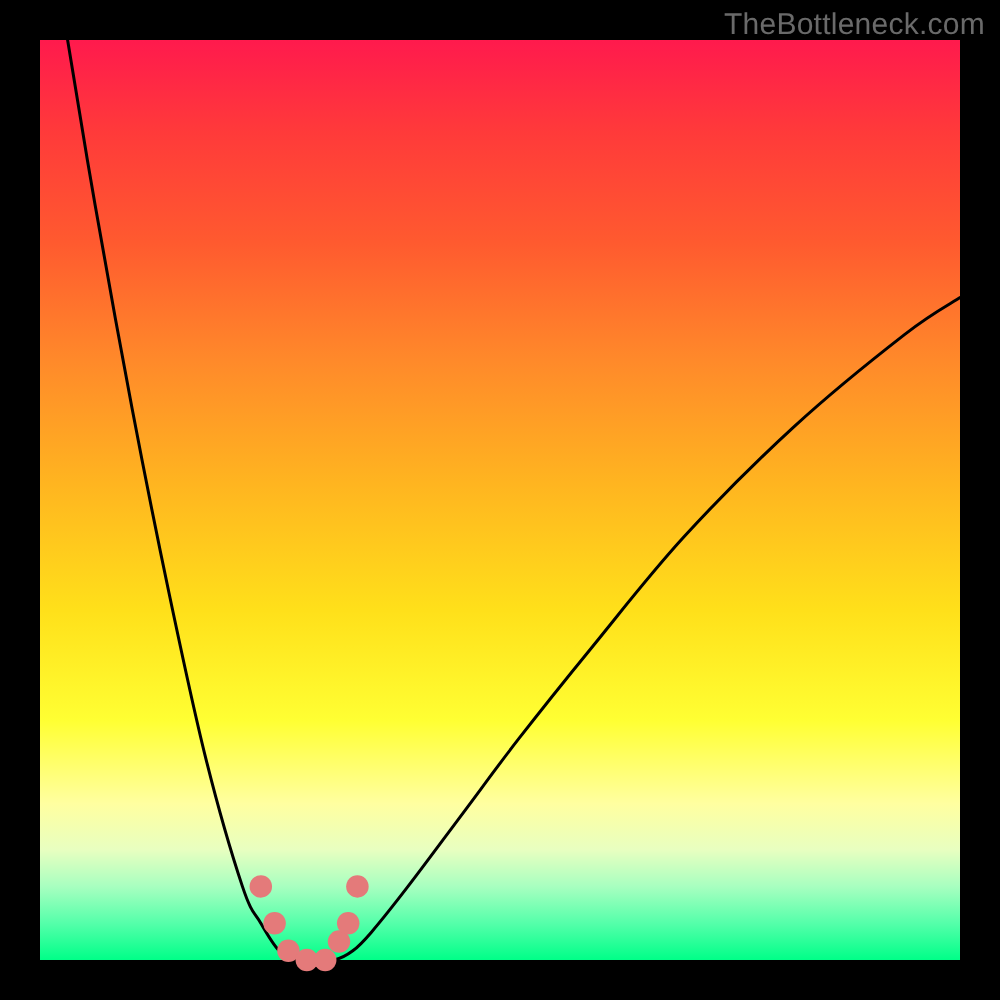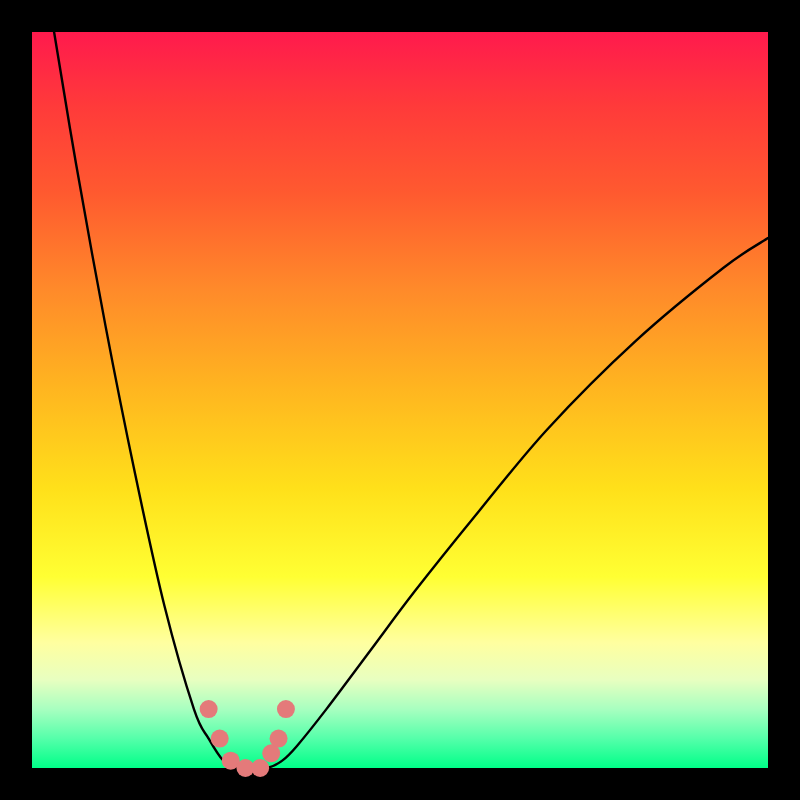--- a/index.html
+++ b/index.html
@@ -55,20 +55,21 @@
     top: 0;
     width: 736px;
     height: 736px;
     overflow: visible;
   }
 </style>
 </head>
 <body>
 
 <div class="frame">
+  <div class="watermark">TheBottleneck.com</div>
 
   <div class="plot-area">
     <svg class="curve" viewBox="0 0 736 736" preserveAspectRatio="none">
       <path id="curve-path" fill="none" stroke="#000000" stroke-width="2.4" stroke-linecap="round" stroke-linejoin="round" d="M 22.08 0.00 C 25.76 22.08, 35.57 83.41, 44.16 132.48 C 52.75 181.55, 63.79 242.88, 73.60 294.40 C 83.41 345.92, 93.23 394.99, 103.04 441.60 C 112.85 488.21, 122.67 534.83, 132.48 574.08 C 142.29 613.33, 154.56 655.04, 161.92 677.12 C 169.28 699.20, 171.73 697.97, 176.64 706.56 C 181.55 715.15, 186.45 723.73, 191.36 728.64 C 196.27 733.55, 201.17 734.77, 206.08 736.00 C 210.99 737.23, 215.89 736.00, 220.80 736.00 C 225.71 736.00, 230.61 737.23, 235.52 736.00 C 240.43 734.77, 245.33 732.32, 250.24 728.64 C 255.15 724.96, 257.60 722.51, 264.96 713.92 C 272.32 705.33, 282.13 693.07, 294.40 677.12 C 306.67 661.17, 323.84 637.87, 338.56 618.24 C 353.28 598.61, 365.55 581.44, 382.72 559.36 C 399.89 537.28, 419.52 512.75, 441.60 485.76 C 463.68 458.77, 488.21 426.88, 515.20 397.44 C 542.19 368.00, 574.08 336.11, 603.52 309.12 C 632.96 282.13, 669.76 252.69, 691.84 235.52 C 713.92 218.35, 728.64 210.99, 736.00 206.08"></path>
       <g id="dots-group">
           <circle cx="176.64" cy="677.12" r="9" fill="#e47a7a"></circle>
           <circle cx="187.68" cy="706.56" r="9" fill="#e47a7a"></circle>
           <circle cx="198.72" cy="728.64" r="9" fill="#e47a7a"></circle>
           <circle cx="213.44" cy="736.00" r="9" fill="#e47a7a"></circle>
           <circle cx="228.16" cy="736.00" r="9" fill="#e47a7a"></circle>

